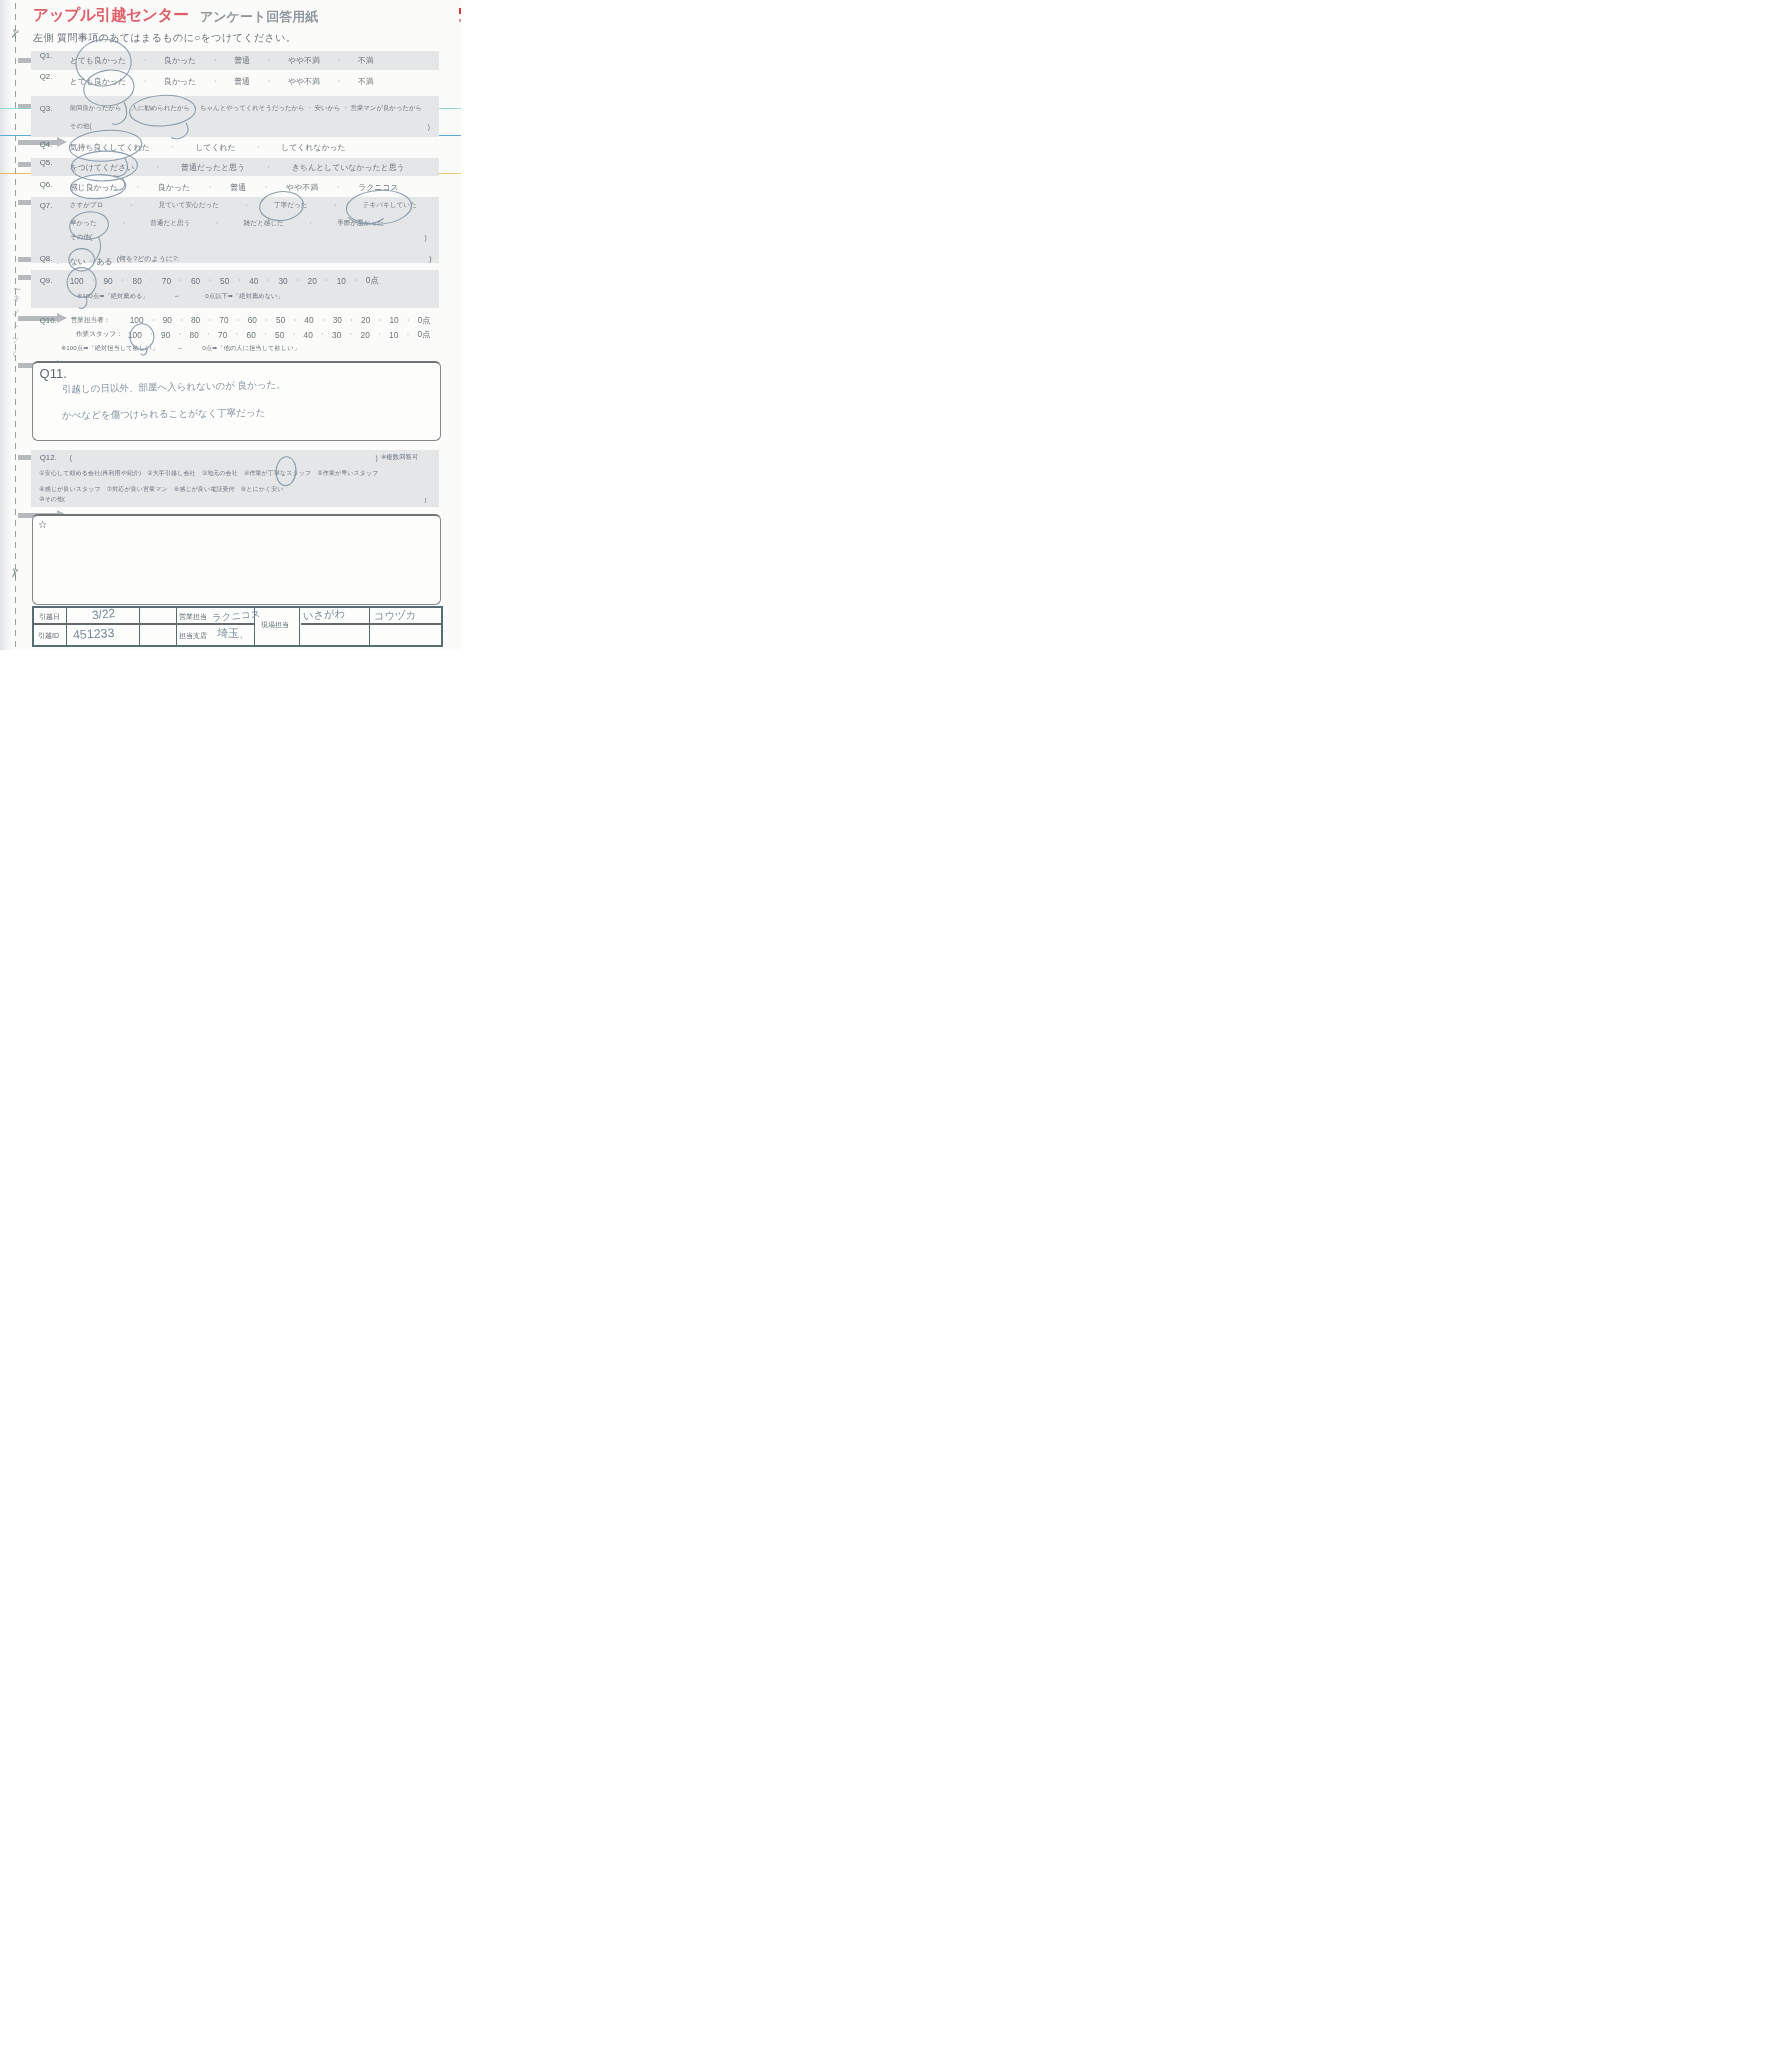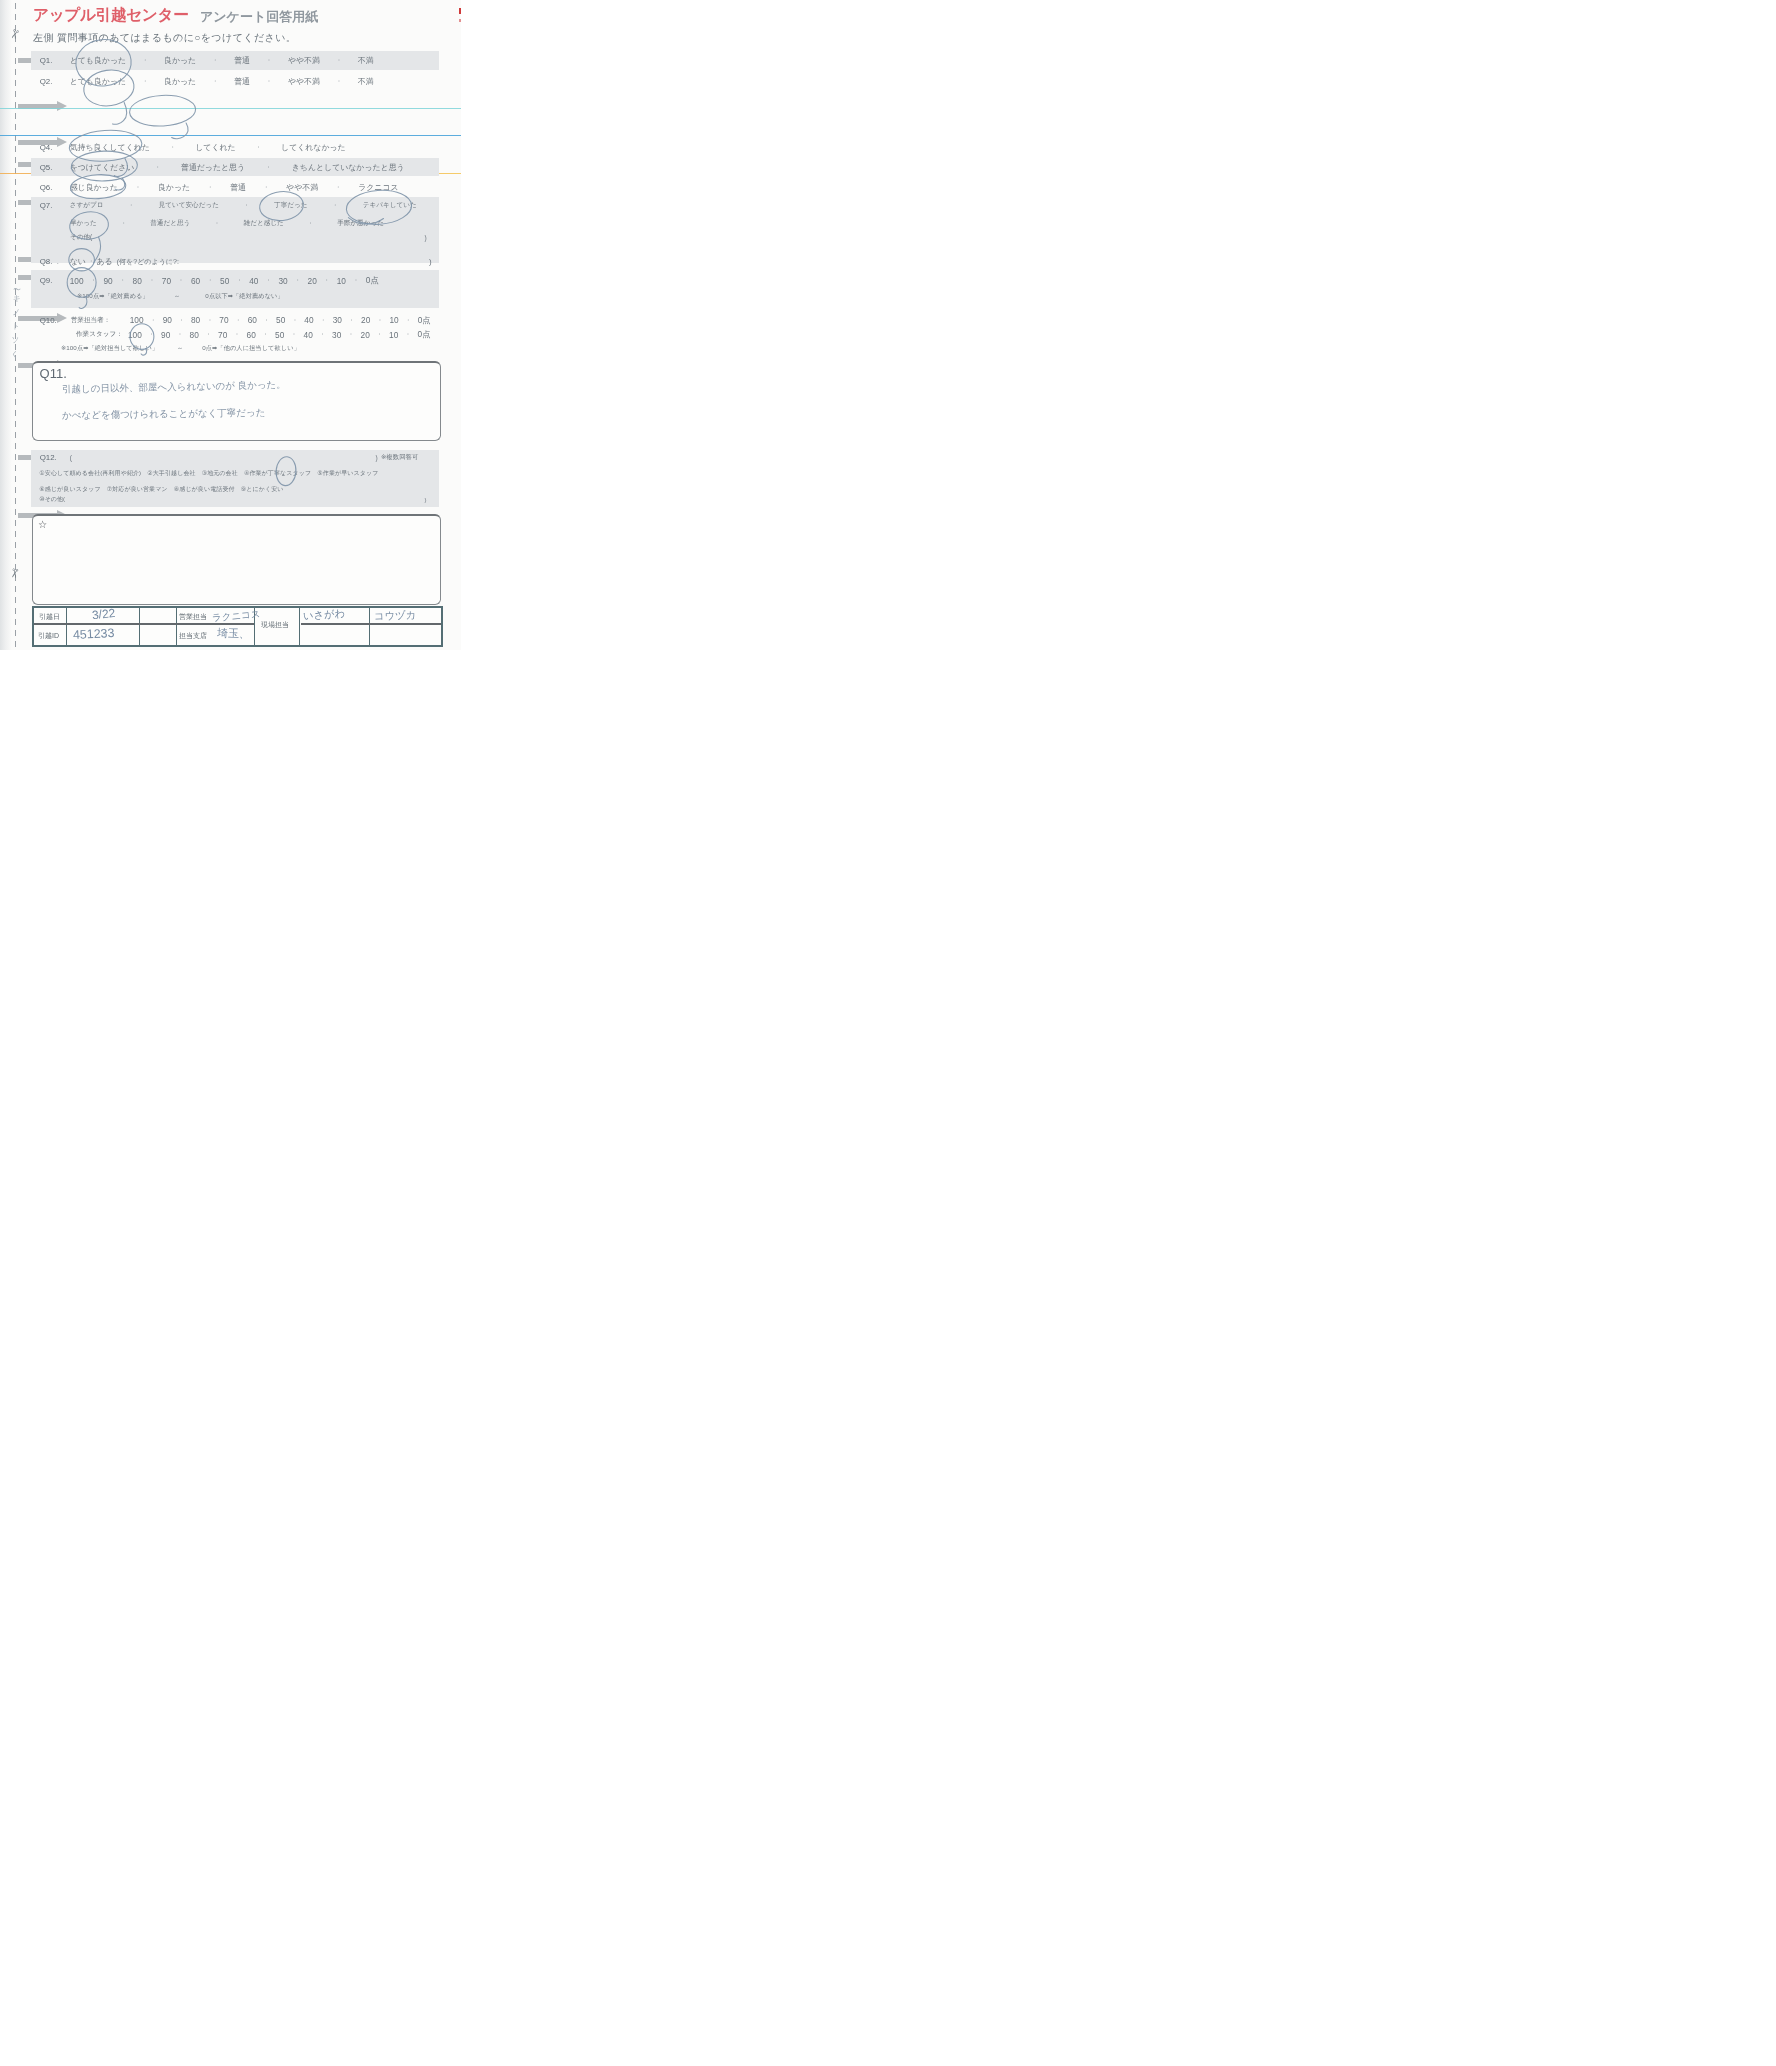--- a/index.html
+++ b/index.html
@@ -29,21 +29,21 @@
   .red-tick.t1{top:8.3px;height:5.4px;}
   .red-tick.t2{top:19px;height:3.3px;opacity:.55;}
   .margin-scribble{position:absolute;left:9px;top:284px;writing-mode:vertical-rl;
     font-size:7.9px;letter-spacing:5px;color:#9fa9b2;transform:rotate(2deg);opacity:.9;}
   
   .brand{position:absolute;left:33px;top:5px;font-size:15.7px;font-weight:900;
     color:#df5f69;letter-spacing:-0.4px;}
   .form-title{position:absolute;left:200px;top:8.3px;font-size:13px;font-weight:700;color:#90989f;}
   .instruction{position:absolute;left:33px;top:31px;font-size:10px;color:#68727a;letter-spacing:0.4px;}
   
-  .row{position:absolute;left:31px;width:408px;display:flex;align-items:center;font-size:7.9px;}
+  .row{position:absolute;left:31px;width:408px;display:flex;font-size:7.9px;}
   .gray{background:#e4e6e8;}
   .block{position:absolute;left:31px;width:408px;}
   .qlabel{flex:none;width:30px;padding-left:8.7px;font-size:7.9px;color:#606a73;}
   .opts{display:flex;justify-content:space-between;align-items:center;}
   .opts .dot{font-size:5.8px;color:#7c858d;}
   .inline{position:absolute;display:flex;align-items:center;}
   .note{position:absolute;font-size:6.2px;color:#6b747c;letter-spacing:0.1px;white-space:nowrap;}
   .small{font-size:6.4px;white-space:nowrap;}
   .paren-close{color:#6b747c;}
   .sp{flex:1 1 auto;}
@@ -120,20 +120,30 @@
         <span>良かった</span>
         <span class="dot">・</span>
         <span>普通</span>
         <span class="dot">・</span>
         <span>やや不満</span>
         <span class="dot">・</span>
         <span>不満</span>
       </span>
   </div>
 
+  <div class="block gray" style="top:96px;height:41px">
+    <div class="inline" style="left:0;top:8.3px">
+      <span class="qlabel">Q3.</span>
+      <span class="small">前回良かったから ・ 人に勧められたから ・ ちゃんとやってくれそうだったから ・ 安いから ・ 営業マンが良かったから</span>
+    </div>
+    <div class="inline" style="left:39px;top:26px;right:9px;justify-content:space-between">
+      <span class="small">その他(</span>
+      <span class="paren-close">)</span>
+    </div>
+  </div>
 
   <div class="row" style="top:140px;height:14px">
     <span class="qlabel">Q4.</span>
     <span class="opts" style="width:276px">
         <span>気持ち良くしてくれた</span>
         <span class="dot">・</span>
         <span>してくれた</span>
         <span class="dot">・</span>
         <span>してくれなかった</span>
       </span>

